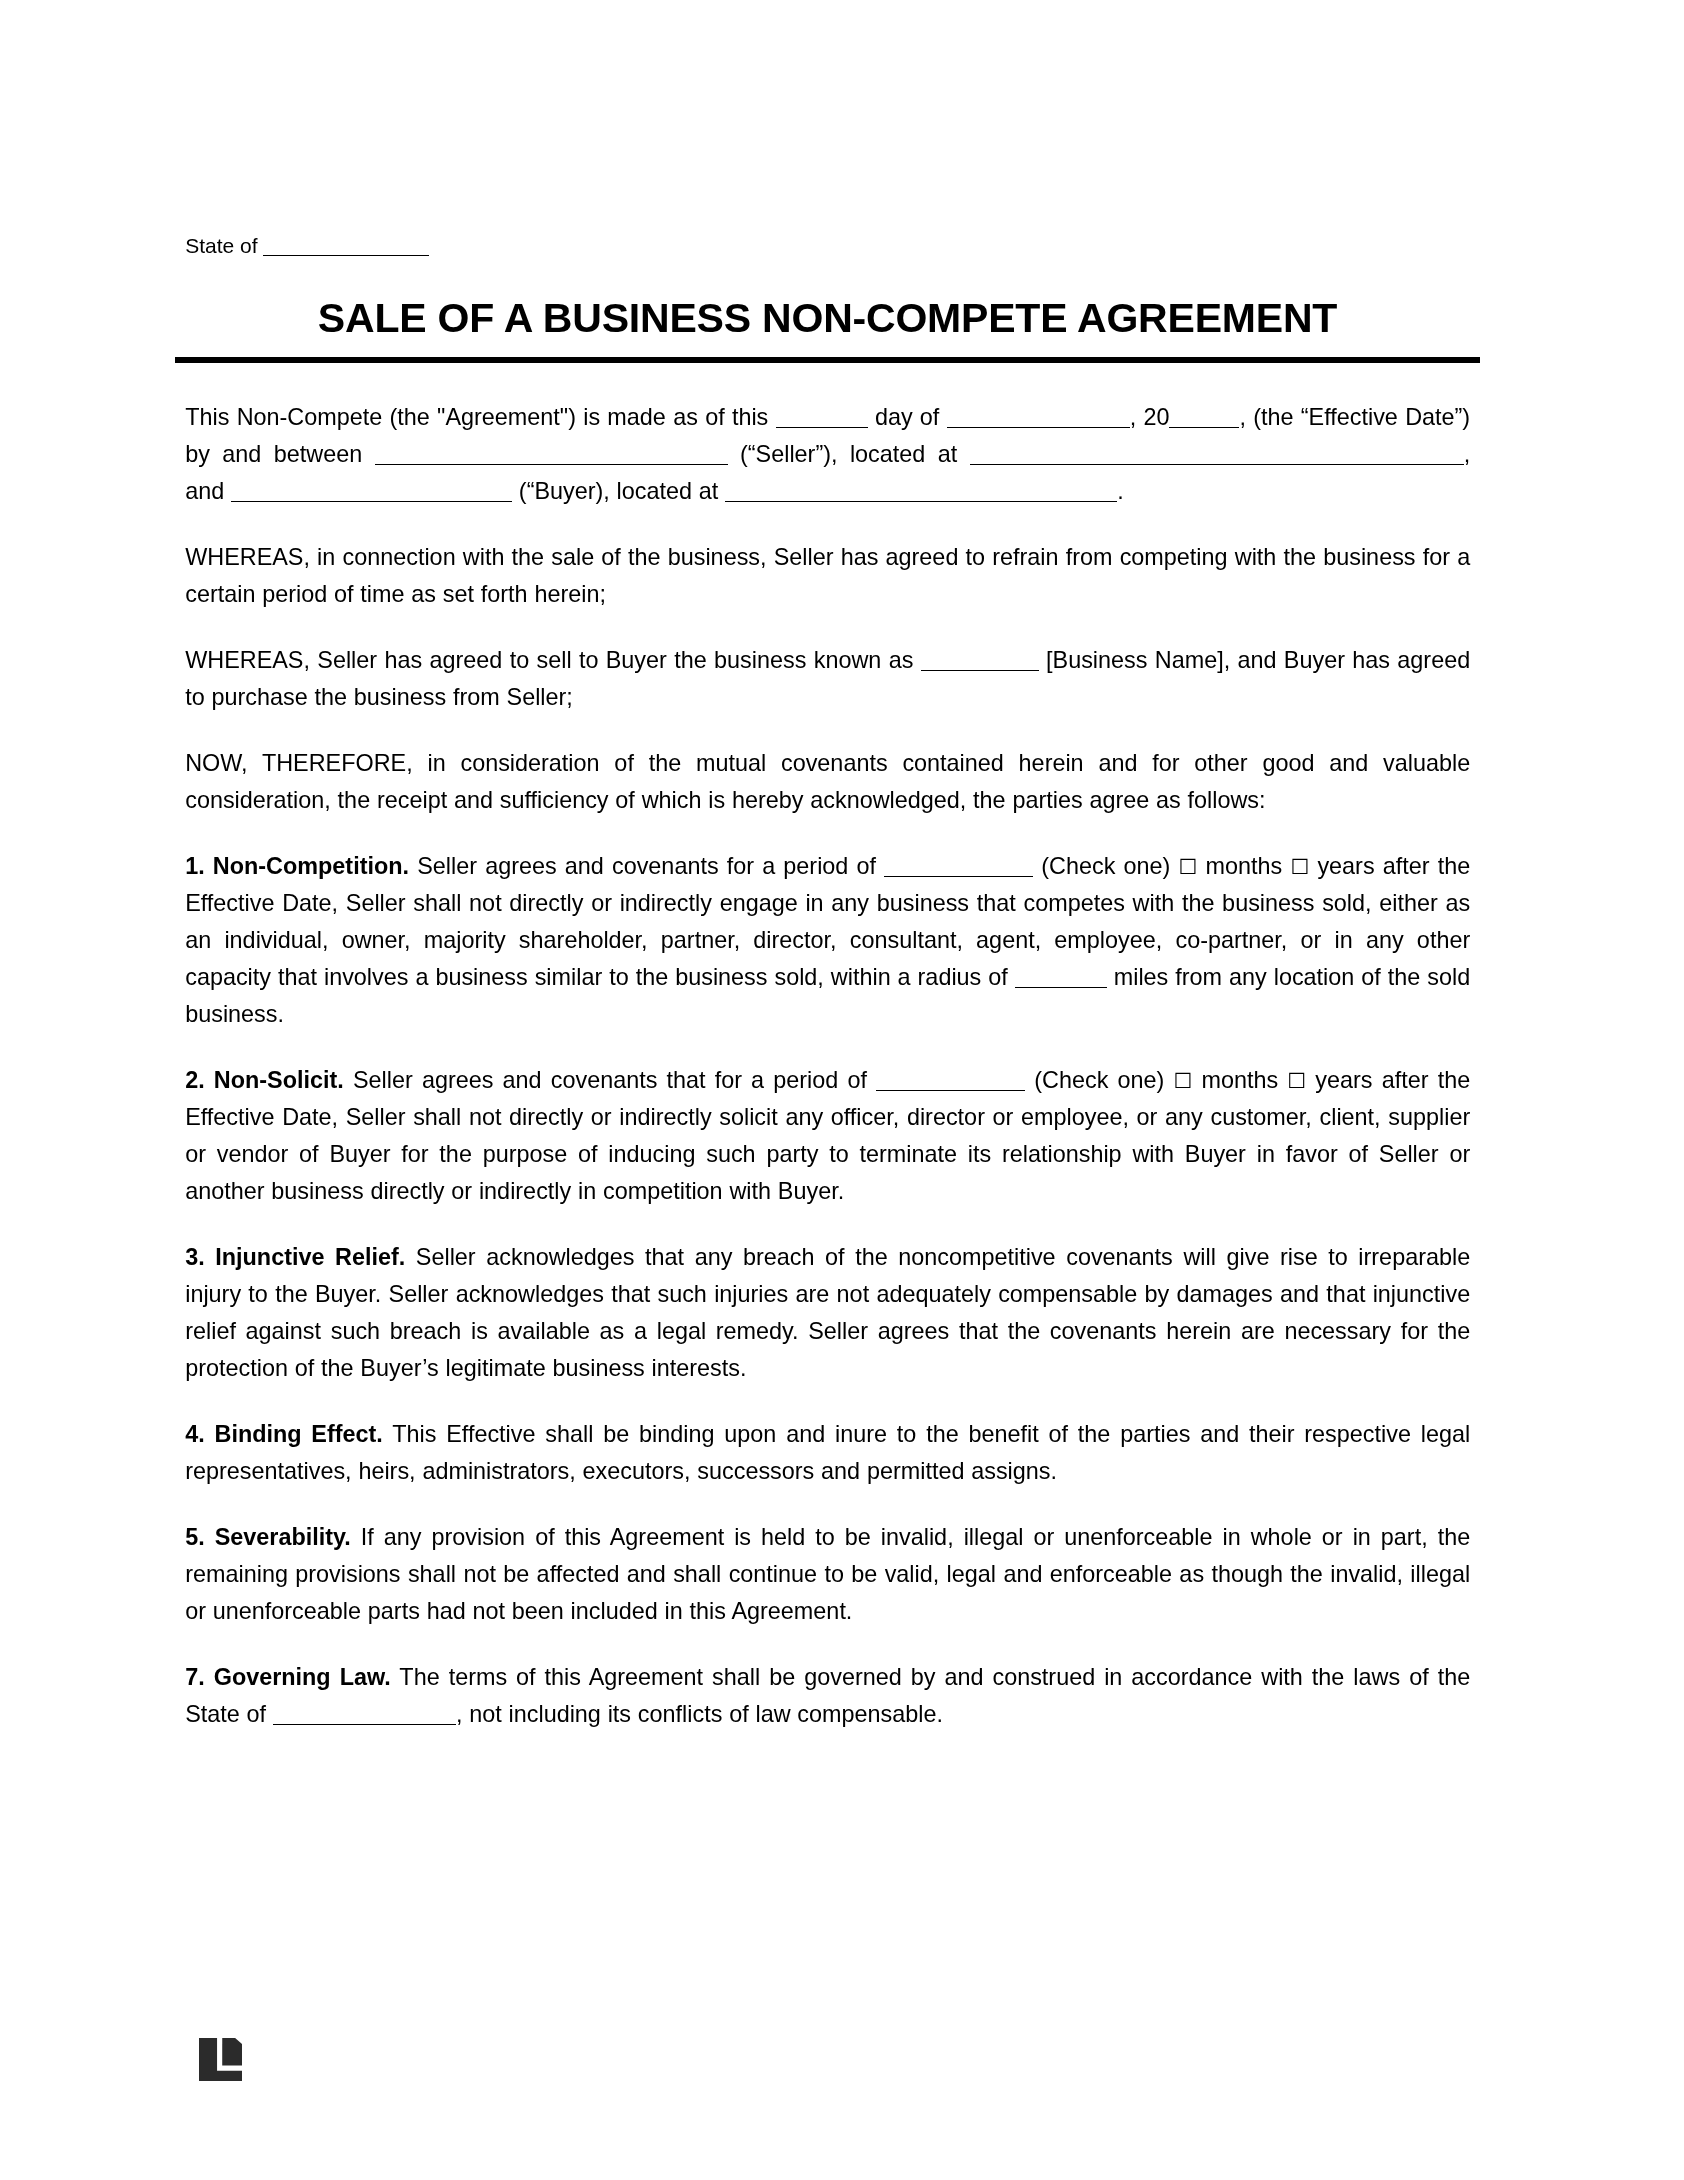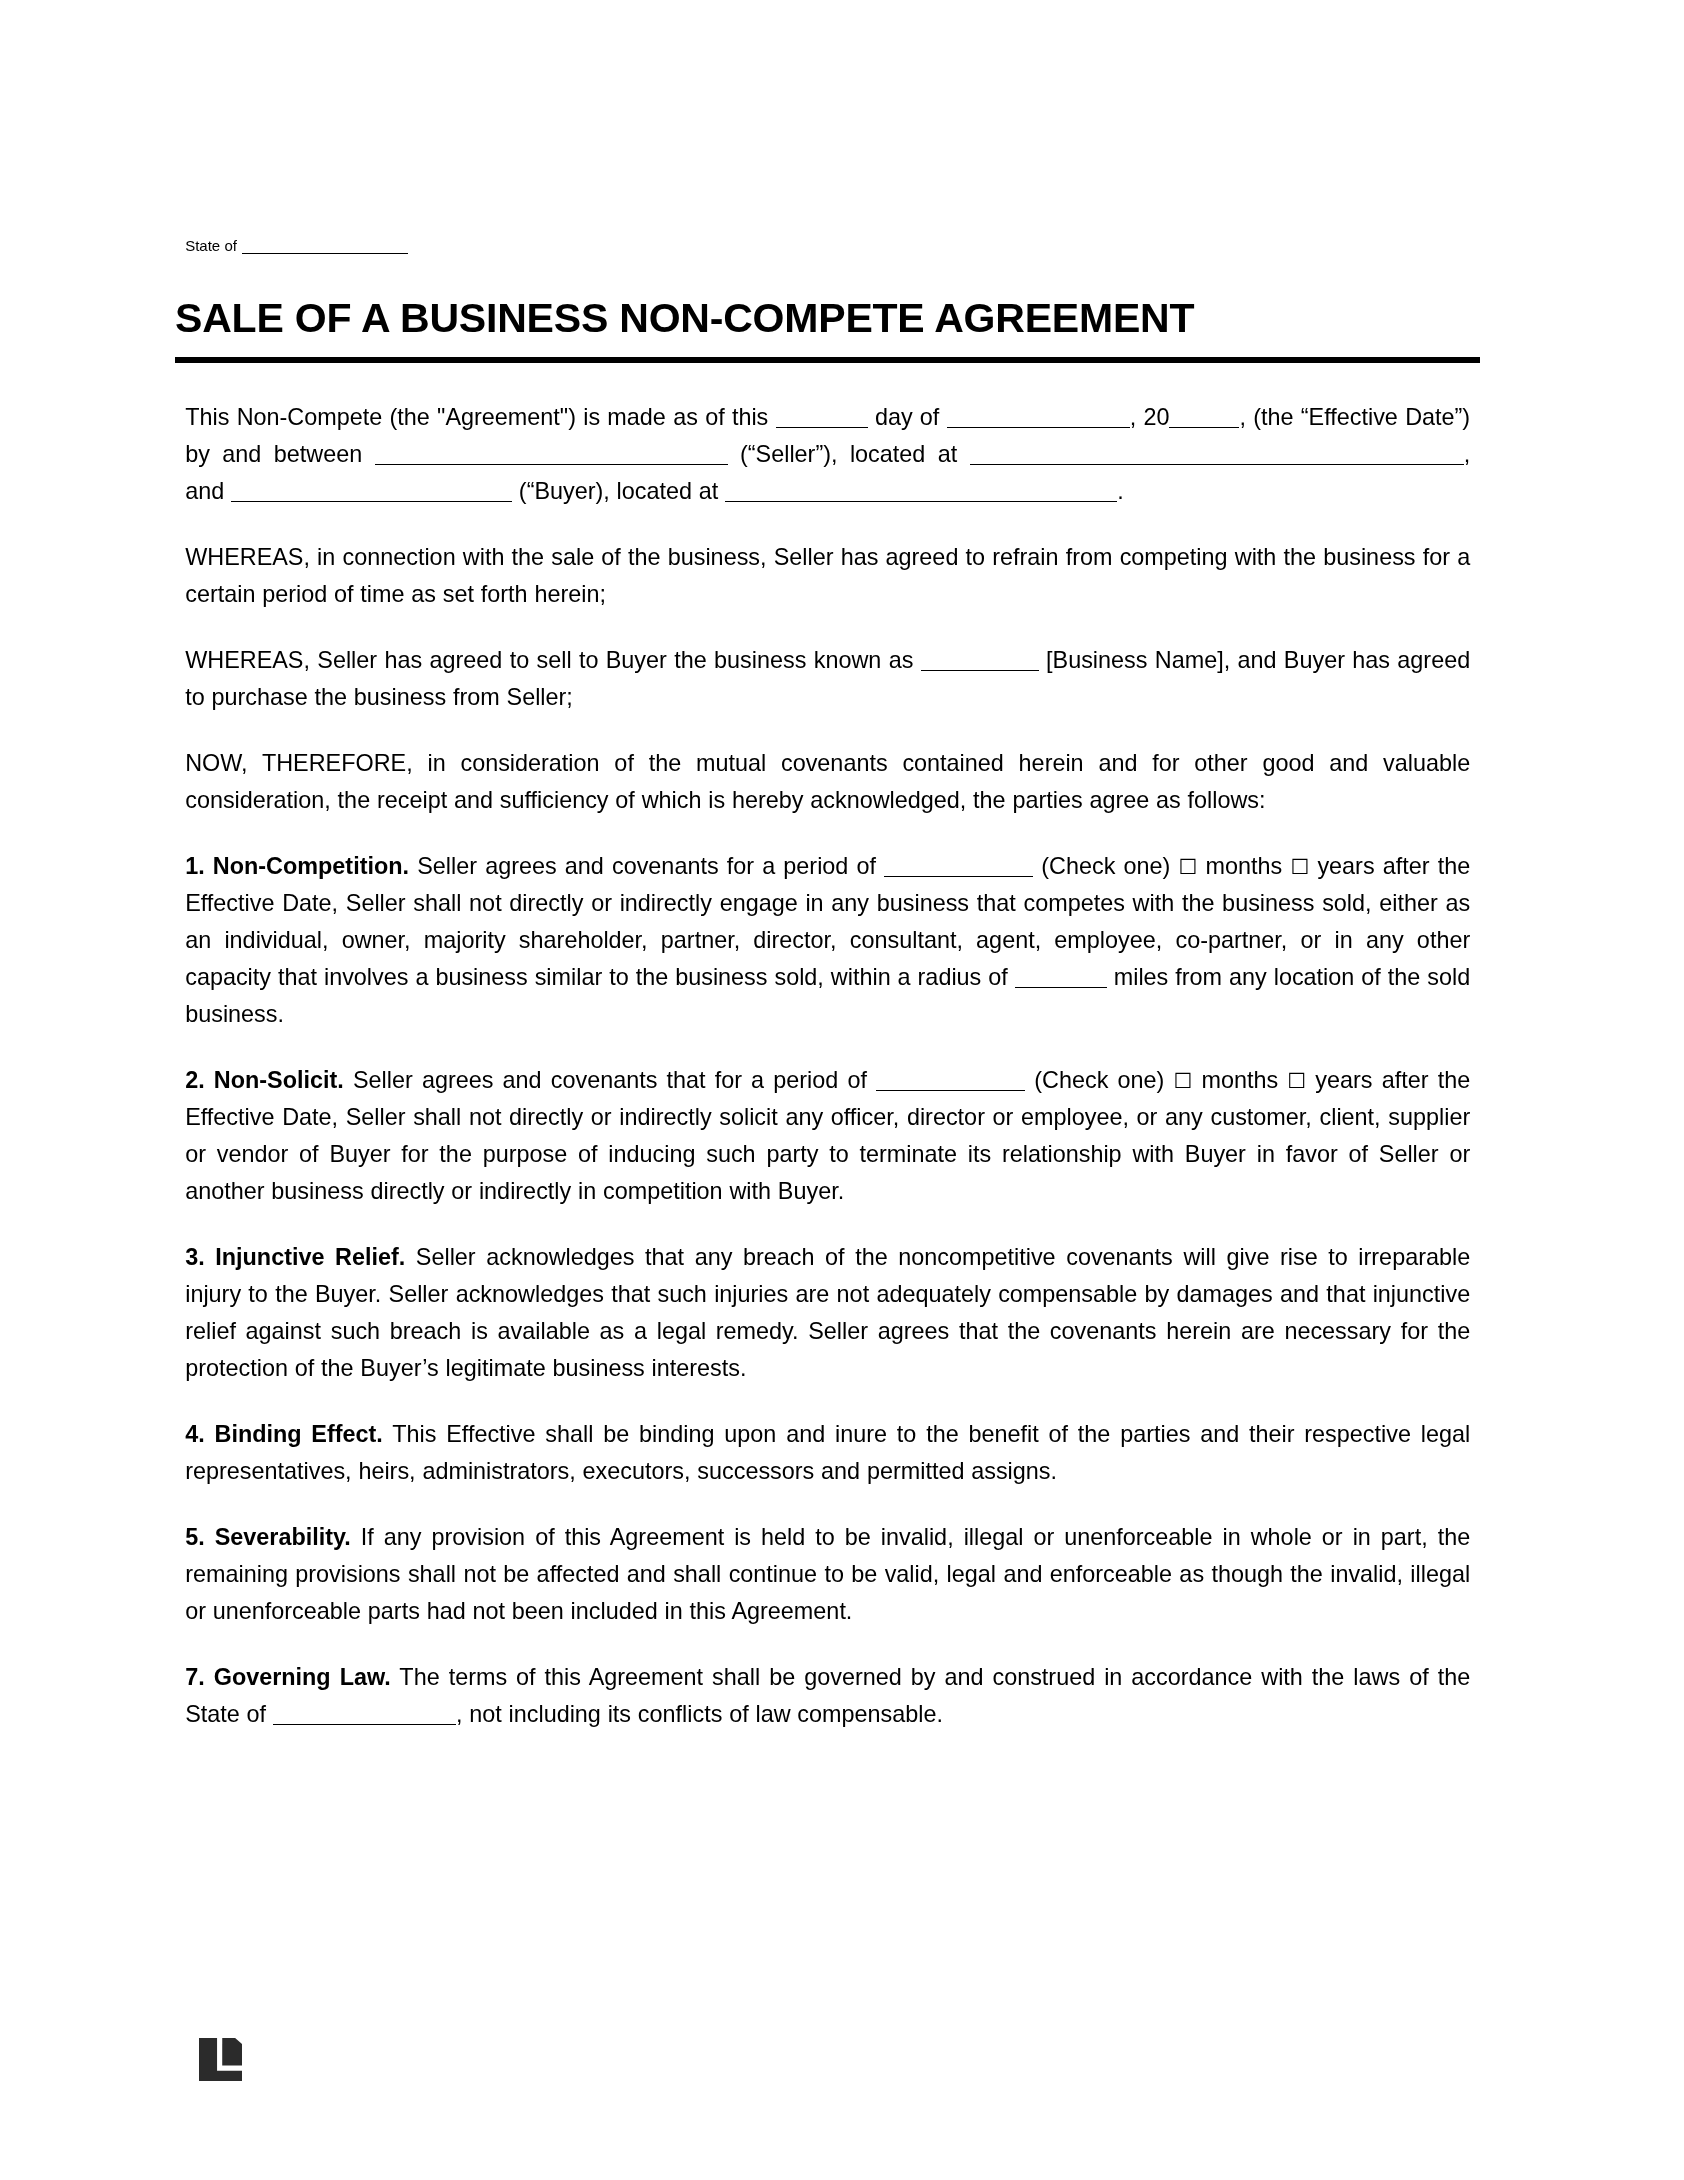--- a/index.html
+++ b/index.html
@@ -23,41 +23,42 @@
     left: 175px;
     top: 0;
     width: 1305px;
     height: 2181px;
   }
   
   .state-line {
     position: absolute;
     left: 10.2px;
     top: 233px;
-    font-size: 15px;
+    font-size: 21px;
     line-height: 25.6px;
     white-space: nowrap;
   }
   .state-line .blank {
     display: inline-block;
     width: 166px;
     border-bottom: 1.7px solid #000;
     vertical-align: -2.6px;
     margin-left: 5.1px;
   }
   
   .doc-title {
     position: absolute;
     left: 0px;
     top: 294px;
     width: 1305px;
     font-size: 41px;
     font-weight: bold;
     letter-spacing: -0.2px;
     line-height: 49px;
+    text-align: center;
     white-space: nowrap;
   }
   .title-rule {
     position: absolute;
     left: 0px;
     top: 357px;
     width: 1305px;
     height: 6px;
     background: #000000;
   }

